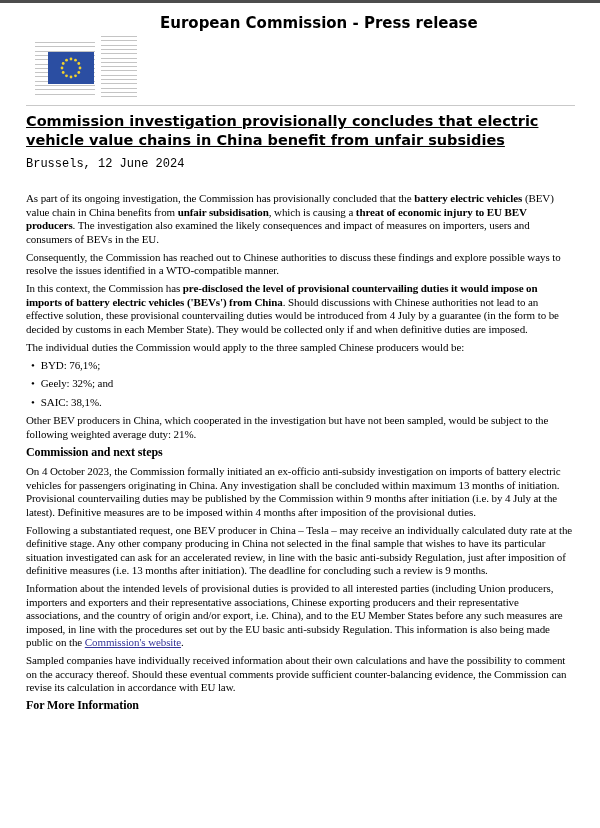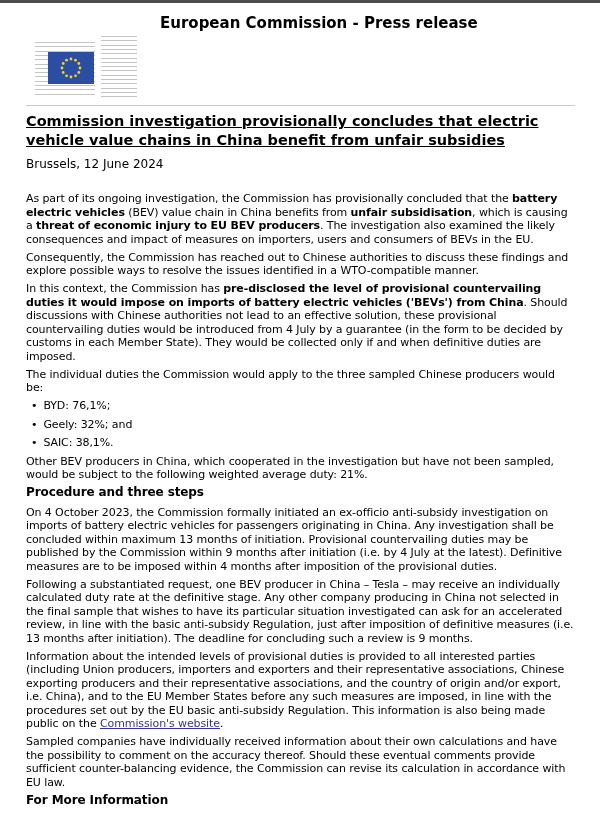--- a/index.html
+++ b/index.html
@@ -10,22 +10,22 @@
   .logo{position:absolute;left:34px;top:33px;width:106px;height:64px;}
   .fan{position:absolute;background:repeating-linear-gradient(to bottom,
         var(--logo_gray,#c4c4c4) 0px, var(--logo_gray,#c4c4c4) 1px,
         transparent 1px, transparent 4.3px);}
   .fan-left{left:1px;top:6px;width:60px;height:54px;}
   .fan-right{left:67px;top:0px;width:36px;height:63px;}
   .flag{position:absolute;left:14px;top:16px;width:46px;height:32px;}
   .rule{position:absolute;left:26px;right:25px;top:102px;border-top:1px solid var(--rule_gray,#c9c9c9);}
   .content{position:absolute;left:26px;top:109px;width:549px;}
   .title{font-size:14.5px;line-height:19px;font-weight:bold;margin:0 0 7px 0;text-decoration:underline;}
-  .dateline{font-size:12px;line-height:15px;margin:0 0 20px 0;}
-  .para{font-size:11px;line-height:13.5px;letter-spacing:-0.1px;margin:0 0 4.5px 0;}
+  .dateline{font-size:12px;line-height:15px;margin:0 0 20px 0;font-family:Liberation Mono, monospace;}
+  .para{font-size:11px;line-height:13.5px;letter-spacing:-0.1px;margin:0 0 4.5px 0;font-family:Liberation Serif, serif;}
   .para.heading{font-size:12px;font-weight:bold;margin:3px 0 6px 0;}
   .para.bullet{padding-left:5px;margin:2px 0 5px 0;}
   .dot{margin-right:6px;}
   .b{font-weight:bold;}
   .link{color:var(--link_blue,#333399);text-decoration:underline;cursor:pointer;text-align:right;}
 </style>
 </head>
 <body>
 
 <div class="page">
@@ -61,21 +61,21 @@
     <div class="dateline">Brussels, 12 June 2024</div>
     <div>
         <p class="para"><span>As part of its ongoing investigation, the Commission has provisionally concluded that the </span><span class="b">battery electric vehicles</span><span> (BEV) value chain in China benefits from </span><span class="b">unfair subsidisation</span><span>, which is causing a </span><span class="b">threat of economic injury to EU BEV producers</span><span>. The investigation also examined the likely consequences and impact of measures on importers, users and consumers of BEVs in the EU.</span></p>
         <p class="para"><span>Consequently, the Commission has reached out to Chinese authorities to discuss these findings and explore possible ways to resolve the issues identified in a WTO-compatible manner.</span></p>
         <p class="para"><span>In this context, the Commission has </span><span class="b">pre-disclosed the level of provisional countervailing duties it would impose on imports of battery electric vehicles ('BEVs') from China</span><span>. Should discussions with Chinese authorities not lead to an effective solution, these provisional countervailing duties would be introduced from 4 July by a guarantee (in the form to be decided by customs in each Member State). They would be collected only if and when definitive duties are imposed.</span></p>
         <p class="para"><span>The individual duties the Commission would apply to the three sampled Chinese producers would be:</span></p>
         <p class="para bullet"><span class="dot">•</span><span>BYD: 76,1%;</span></p>
         <p class="para bullet"><span class="dot">•</span><span>Geely: 32%; and</span></p>
         <p class="para bullet"><span class="dot">•</span><span>SAIC: 38,1%.</span></p>
         <p class="para"><span>Other BEV producers in China, which cooperated in the investigation but have not been sampled, would be subject to the following weighted average duty: 21%.</span></p>
-        <p class="para heading"><span>Procedure and three steps</span></p>
+        <p class="para heading"><span>Commission and next steps</span></p>
         <p class="para"><span>On 4 October 2023, the Commission formally initiated an ex-officio anti-subsidy investigation on imports of battery electric vehicles for passengers originating in China. Any investigation shall be concluded within maximum 13 months of initiation. Provisional countervailing duties may be published by the Commission within 9 months after initiation (i.e. by 4 July at the latest). Definitive measures are to be imposed within 4 months after imposition of the provisional duties.</span></p>
         <p class="para"><span>Following a substantiated request, one BEV producer in China – Tesla – may receive an individually calculated duty rate at the definitive stage. Any other company producing in China not selected in the final sample that wishes to have its particular situation investigated can ask for an accelerated review, in line with the basic anti-subsidy Regulation, just after imposition of definitive measures (i.e. 13 months after initiation). The deadline for concluding such a review is 9 months.</span></p>
         <p class="para"><span>Information about the intended levels of provisional duties is provided to all interested parties (including Union producers, importers and exporters and their representative associations, Chinese exporting producers and their representative associations, and the country of origin and/or export, i.e. China), and to the EU Member States before any such measures are imposed, in line with the procedures set out by the EU basic anti-subsidy Regulation. This information is also being made public on the </span><a href="#" class="link">Commission's website</a><span>.</span></p>
         <p class="para"><span>Sampled companies have individually received information about their own calculations and have the possibility to comment on the accuracy thereof. Should these eventual comments provide sufficient counter-balancing evidence, the Commission can revise its calculation in accordance with EU law.</span></p>
         <p class="para heading"><span>For More Information</span></p>
       </div>
   </div>
 
 </div>
 

